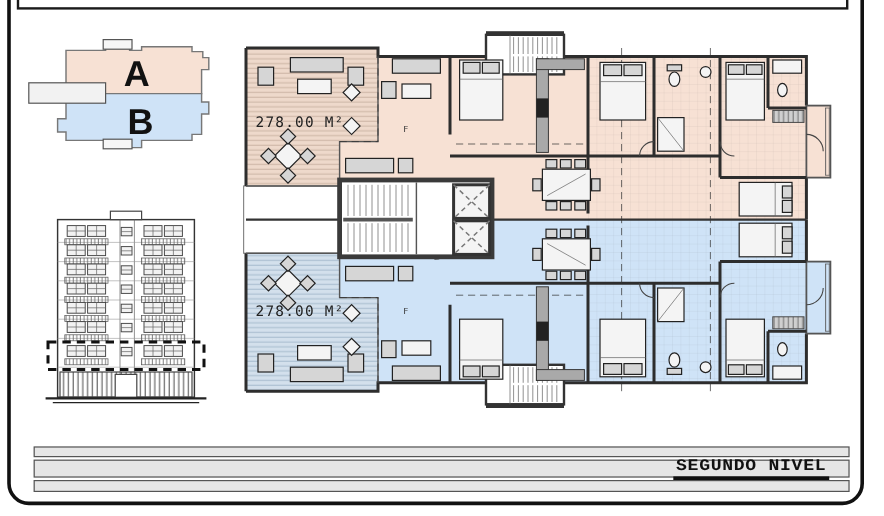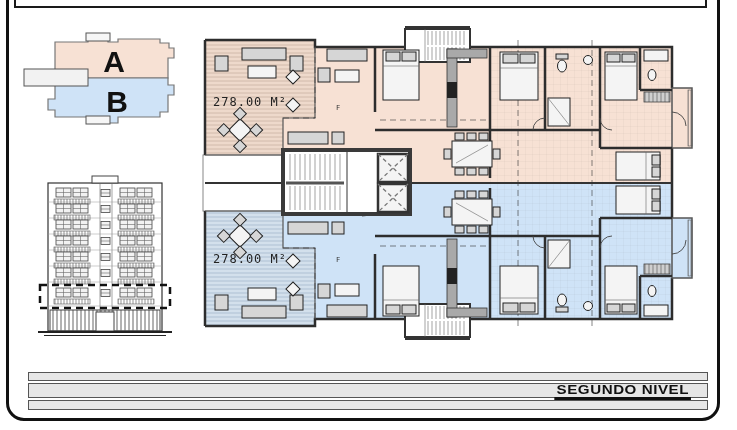--- a/index.html
+++ b/index.html
@@ -14,21 +14,21 @@
   .title-strip{
     position:absolute;left:14px;top:-30px;width:693px;height:38px;
     background:#fff;border:2px solid #1a1a1a;box-sizing:border-box;
   }
   svg text{font-family:"DejaVu Sans Mono",monospace;}
   text.unit-letter{font-family:"Liberation Sans",sans-serif;font-weight:bold;font-size:30px;fill:#111;}
   text.area-label{font-size:12px;letter-spacing:1px;fill:#222;}
   text.room-f{font-size:7px;fill:#333;}
   .bar{
     position:absolute;left:28px;width:680px;background:var(--bar-bg,#e6e6e6);
-    border:1.5px solid #555;box-sizing:border-box;
+    border:1.5px solid #555;box-sizing:border-box;font-family:Liberation Mono, monospace;
   }
   .bar1{top:372px;height:9px;}
   .bar2{top:383px;height:15px;}
   .bar3{top:400px;height:10px;}
   .level-label{
     position:absolute;right:16px;top:-2px;font-size:13.5px;font-weight:bold;
     letter-spacing:0.5px;color:#111;border-bottom:3px solid #111;line-height:15px;
     transform:scaleX(1.12);transform-origin:right center;padding:0 2px;
   }
   .win{fill:#f2f2f2;stroke:#444;stroke-width:.8;}

